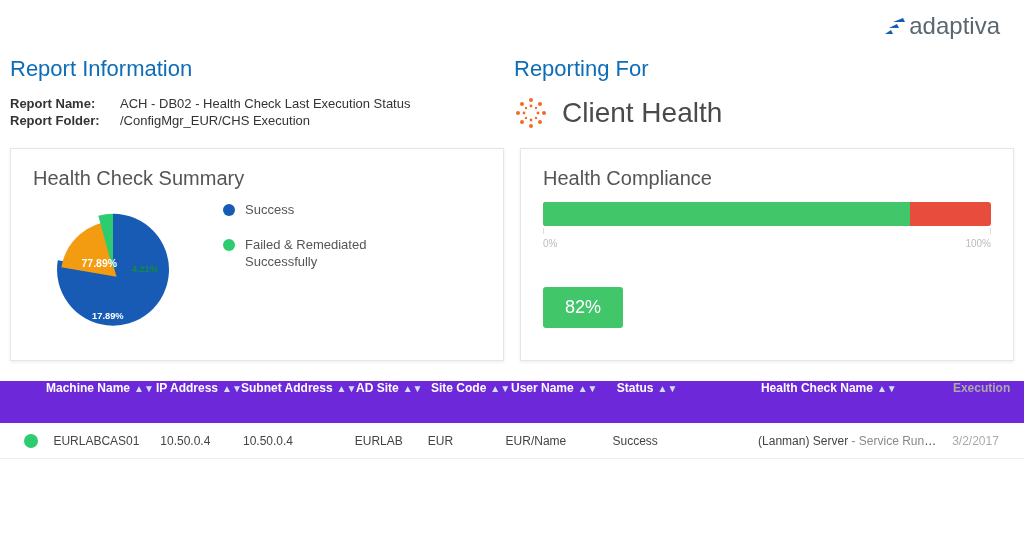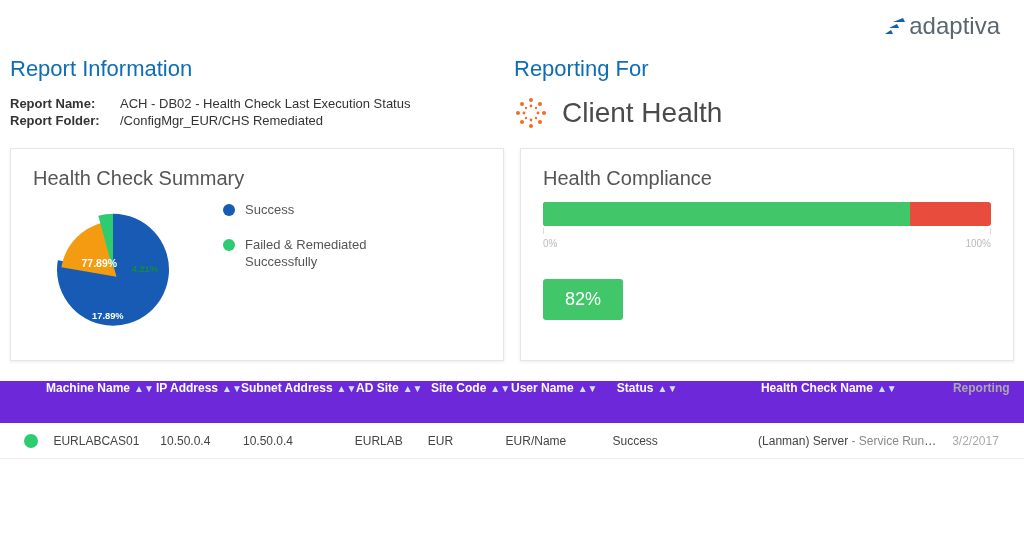--- a/index.html
+++ b/index.html
@@ -105,21 +105,21 @@
     height:6px; border-left:1px solid #ddd; border-right:1px solid #ddd;
     margin-top:2px;
   }
   .badge {
     display:inline-block;
     background:#42c66a;
     color:#fff;
     font-size:18px;
     padding:10px 22px;
     border-radius:3px;
-    margin-top:30px;
+    margin-top:38px;
   }
   .table-sect {
     margin-top: 20px;
     width: 100%;
   }
   .table-header {
     background:#6d28d9;
     color:#fff;
     display:flex;
     align-items:flex-start;
@@ -173,21 +173,21 @@
 
 <div class="top-section">
   <div class="col-left">
     <h2 class="section-title">Report Information</h2>
     <div class="info-row">
       <div class="info-label">Report Name:</div>
       <div class="info-value">ACH - DB02 - Health Check Last Execution Status</div>
     </div>
     <div class="info-row">
       <div class="info-label">Report Folder:</div>
-      <div class="info-value">/ConfigMgr_EUR/CHS Remediated</div>
+      <div class="info-value">/ConfigMgr_EUR/CHS Execution</div>
     </div>
   </div>
   <div class="col-right">
     <h2 class="section-title">Reporting For</h2>
     <div class="reporting-for">
       <svg width="34" height="34" viewBox="0 0 34 34">
         <g fill="#f26a25">
           <circle cx="17" cy="4" r="2"></circle>
             <circle cx="26" cy="8" r="2"></circle>
           <circle cx="30" cy="17" r="2"></circle>
@@ -290,21 +290,21 @@
       </div>
     <div class="th c-status">
         <span>Status</span>
         <span class="sort-icon">▲▼</span>
       </div>
     <div class="th c-health">
         <span>Health Check Name</span>
         <span class="sort-icon">▲▼</span>
       </div>
     <div class="th c-exec">
-        <span>Reporting</span>
+        <span>Execution</span>
       </div>
   </div>
   <div class="table-row">
     <div class="td c-status-dot">
         <span class="status-dot"></span>
       </div>
     <div class="td c-machine">EURLABCAS01</div>
     <div class="td c-ip">10.50.0.4</div>
     <div class="td c-subnet">10.50.0.4</div>
     <div class="td c-adsite">EURLAB</div>

